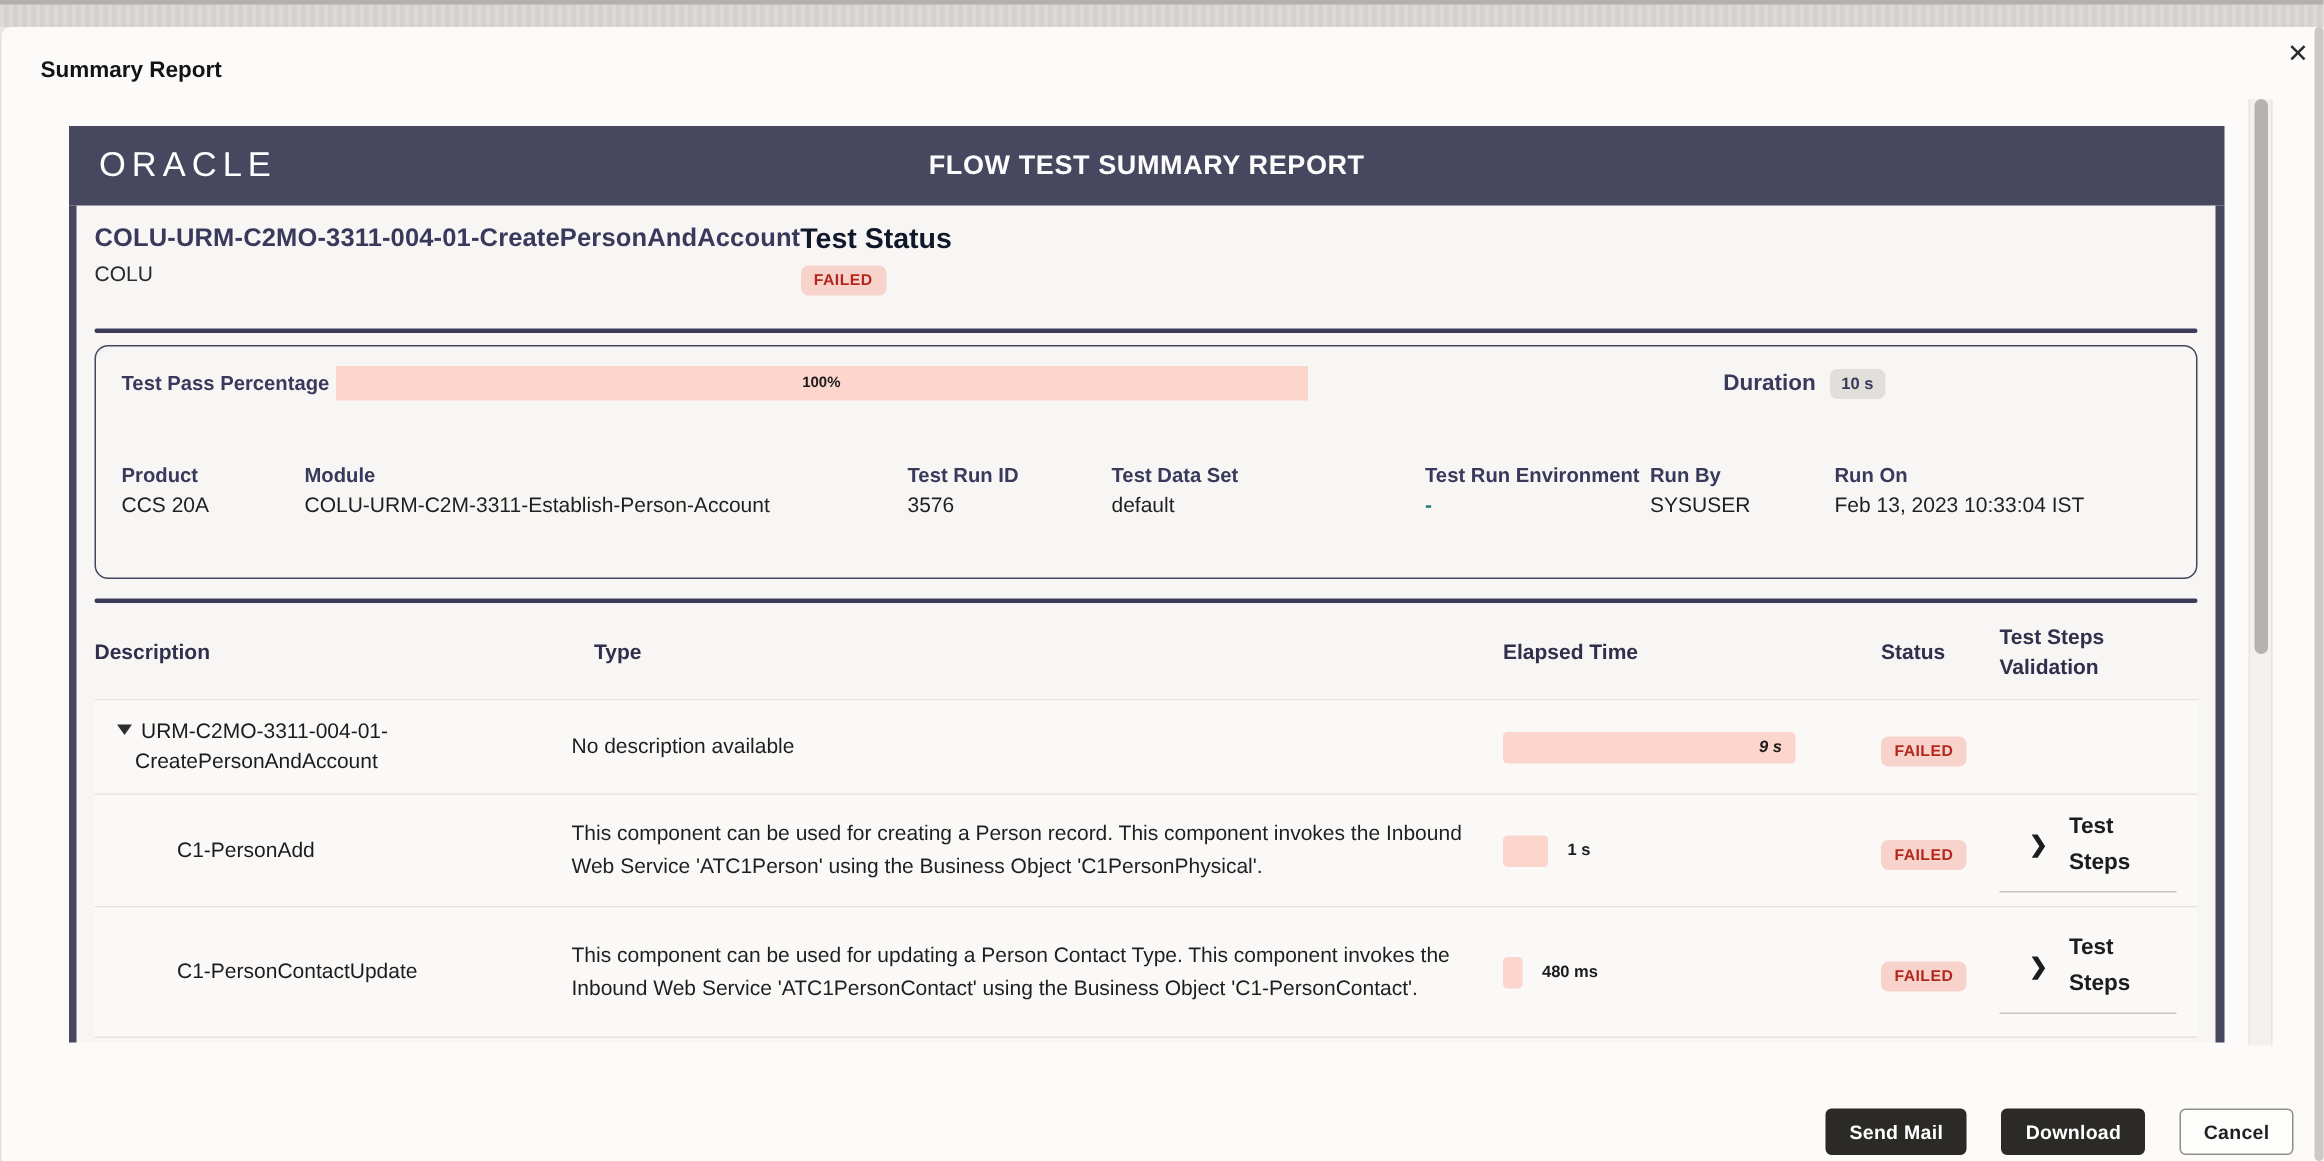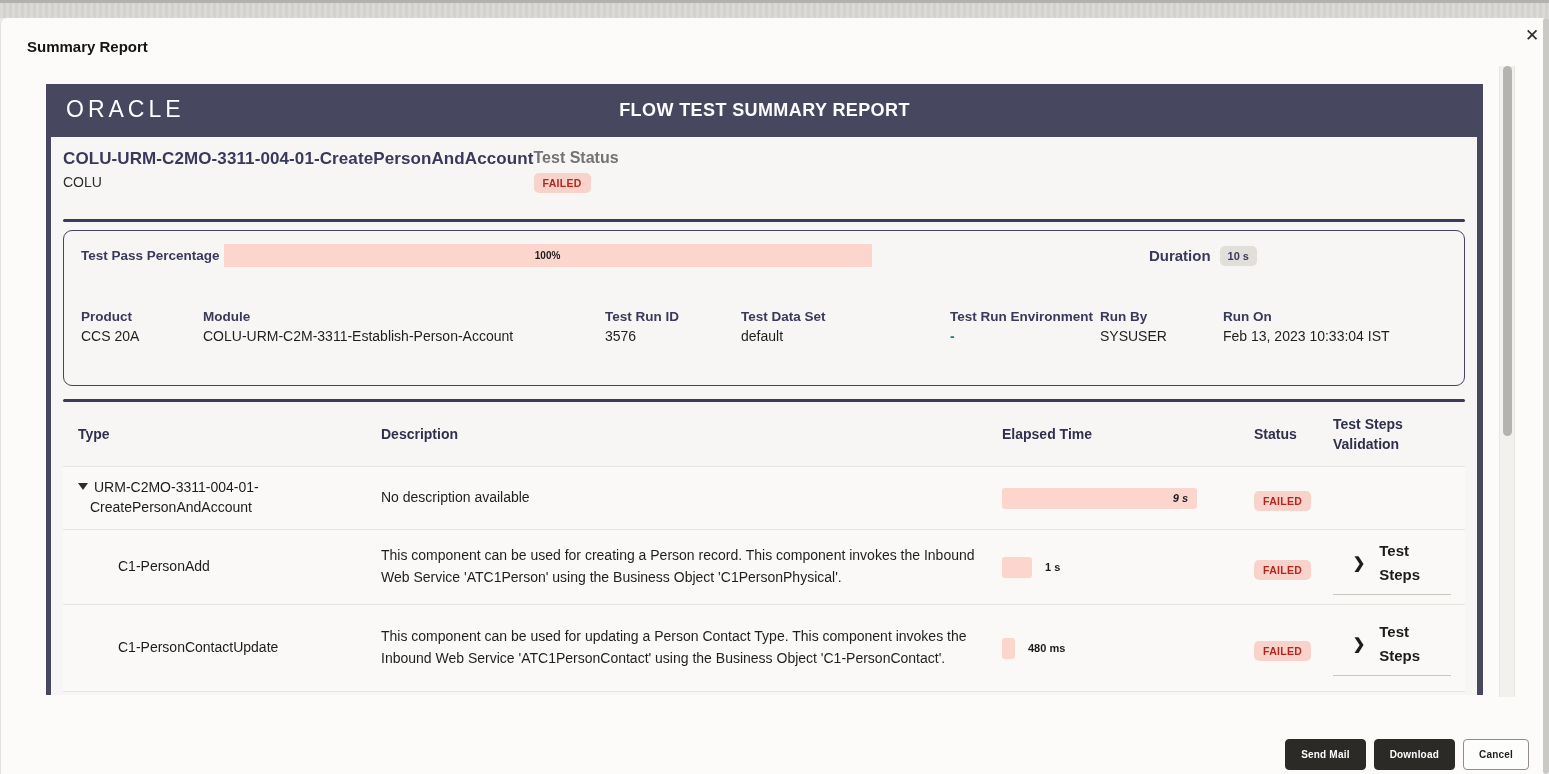--- a/index.html
+++ b/index.html
@@ -47,21 +47,21 @@
     font-size:18px; font-weight:bold; letter-spacing:0.4px;
   }
   .report-body {
     background:#f7f6f4; border-left:5px solid #47475f; border-right:6px solid #47475f;
     height:558px; padding:0 12px; overflow:hidden;
   }
   .title-row { display:flex; justify-content:flex-start; padding-top:12px; height:82px; }
   .test-name { font-size:17px; font-weight:bold; color:#39395c; letter-spacing:0.1px; }
   .test-group { font-size:14px; color:#2b2b2b; margin-top:5px; }
   .status-block { width:272px; }
-  .status-label { font-size:16px; font-weight:bold; color:#737373; }
+  .status-label { font-size:19px; font-weight:bold; color:#0f172a; }
   .badge-failed {
     display:inline-block; margin-top:6px;
     background:#f8d3cc; color:#b3271e;
     font-size:10.5px; font-weight:bold; letter-spacing:0.3px;
     padding:4px 9px; border-radius:5px;
   }
   .thick-divider { height:3px; background:#3c3c5a; border-radius:2px; }
   
   .panel {
     margin-top:8px; border:1.5px solid #45455f; border-radius:9px;
@@ -109,21 +109,21 @@
   .elabel.outside { margin-left:13px; }
   .steps-link {
     display:flex; align-items:center; justify-content:center; gap:14px;
     border-bottom:1px solid #cac7c3; padding-bottom:8px; margin-right:14px;
     cursor:pointer;
   }
   .chev { font-size:15px; font-weight:bold; color:#1c1c1c; }
   .steps-text { font-size:15px; font-weight:bold; color:#1c1c1c; line-height:1.55; width:52px; }
   
   .footer-btns { position:absolute; left:0; top:721px; width:1529px; display:flex; justify-content:flex-end; gap:8px; }
-  .btn { height:31px; border-radius:4px; font-family:inherit; font-size:10px; font-weight:bold; cursor:pointer; letter-spacing:0.2px; }
+  .btn { height:31px; border-radius:4px; font-family:inherit; font-size:13px; font-weight:bold; cursor:pointer; letter-spacing:0.2px;margin-left:15px; }
   .btn-dark { background:#2b2a27; color:#fff; border:1px solid #2b2a27; padding:0 15px; }
   .btn-light { background:#fdfdfc; color:#1f1f1f; border:1px solid #8f8d8a; padding:0 15px; }
   
   .inner-scroll-track { position:absolute; left:1499px; top:66px; width:16px; height:631px; background:#f3f1ee; border-left:1px solid #e8e6e3; border-right:1px solid #e8e6e3; }
   .inner-scroll-thumb { position:absolute; left:1503px; top:66px; width:9px; height:370px; background:#b5b3b0; border-radius:5px; }
   .outer-scroll { position:absolute; left:1543px; top:18px; width:6px; height:756px; background:#cbc9c6; border-radius:3px; }
 </style>
 </head>
 <body>
 
@@ -193,22 +193,22 @@
           <div>
             <div class="meta-label">Run On</div>
             <div class="meta-value">Feb 13, 2023 10:33:04 IST</div>
           </div>
         </div>
       </div>
 
       <div class="thick-divider divider2"></div>
 
       <div class="tbl-grid tbl-header">
+        <div class="th">Description</div>
         <div class="th th-type">Type</div>
-        <div class="th">Description</div>
         <div class="th">Elapsed Time</div>
         <div class="th">Status</div>
         <div class="th th-steps">
           <div>Test Steps</div>
           <div>Validation</div>
         </div>
       </div>
 
       <div class="tbl-grid tbl-row row-1">
         <div class="cell-type bold"><span class="tri"></span><span>URM-C2MO-3311-004-01-CreatePersonAndAccount</span></div>

